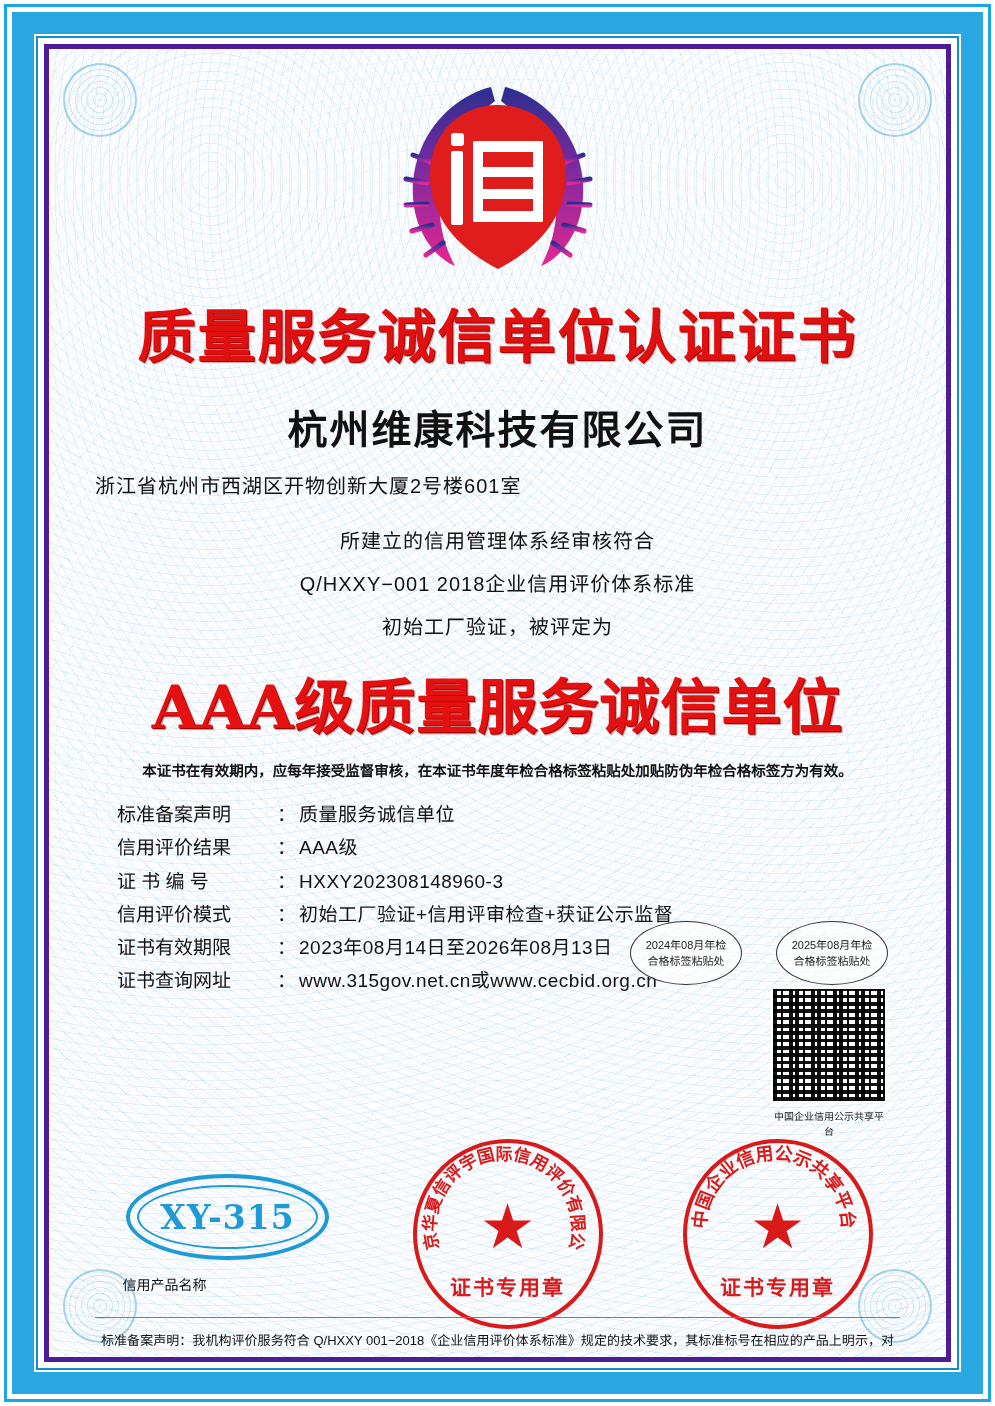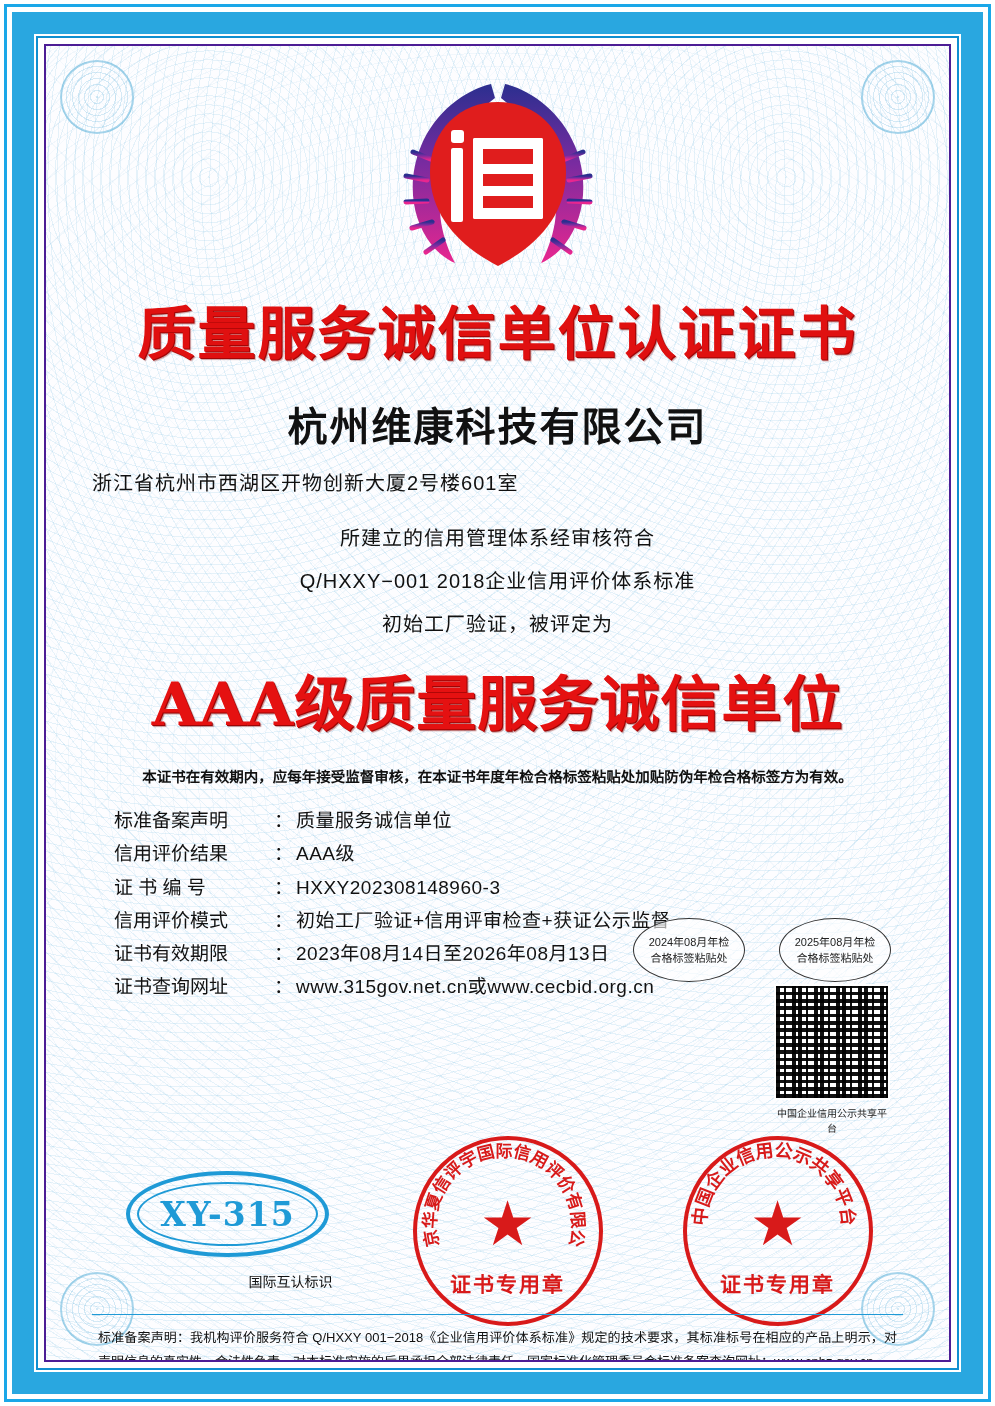--- a/index.html
+++ b/index.html
@@ -39,21 +39,21 @@
   .frame-band-inner-line {
     position: absolute;
     left: 36px; top: 36px; right: 36px; bottom: 36px;
     box-sizing: border-box;
     border: 2px solid #0f8fd0;
   }
   .frame-inner {
     position: absolute;
     left: 44px; top: 44px; right: 44px; bottom: 44px;
     box-sizing: border-box;
-    border: 2px solid #4c1d95;
+    border: 5px solid #4c1d95;
     background: #fdfdff;
     overflow: hidden;
   }
   
   .guilloche {
     position: absolute;
     inset: 0;
     background-image:
       repeating-radial-gradient(circle at 18% 10%, rgba(120,190,225,0.18) 0 1px, rgba(255,255,255,0) 1px 9px),
       repeating-radial-gradient(circle at 82% 10%, rgba(120,190,225,0.18) 0 1px, rgba(255,255,255,0) 1px 9px),
@@ -132,21 +132,21 @@
     font-family: "DejaVu Serif", "Liberation Serif", serif;
     font-size: 60px;
     font-weight: bold;
     color: #e51111;
     letter-spacing: 1px;
     text-shadow: 1px 1px 0 #9c0505, 2px 2px 1px rgba(120,0,0,0.4);
     white-space: nowrap;
   }
   .notice {
     text-align: center;
-    margin-top: 23px;
+    margin-top: 14px;
     font-size: 14.5px;
     color: #111111;
     font-weight: bold;
   }
 
   
   .details {
     margin-top: 18px;
     padding-left: 22px;
   }
@@ -217,21 +217,21 @@
   
   .seals {
     position: absolute;
     left: 0; right: 0;
     top: 1090px;
     display: flex;
     align-items: center;
     justify-content: center;
     gap: 80px;
   }
-  .xy-badge-wrap { text-align: right; width: 210px; }
+  .xy-badge-wrap { text-align: left; width: 210px; }
   .xy-ellipse {
     width: 195px; height: 78px;
     margin: 0 auto;
     border: 4px solid #1f9ad6;
     border-radius: 50%;
     display: flex;
     align-items: center;
     justify-content: center;
     position: relative;
   }
@@ -422,21 +422,21 @@
         <div class="qr"></div>
         <div class="qr-caption">中国企业信用公示共享平台</div>
       </div>
 
       <div class="seals">
 
         <div class="xy-badge-wrap">
           <div class="xy-ellipse">
             <span class="xy-text">XY-315</span>
           </div>
-          <div class="xy-caption">国际互认标识</div>
+          <div class="xy-caption">信用产品名称</div>
         </div>
 
         <div class="seal">
           <svg width="182" height="182" viewBox="0 0 182 182" style="position:absolute;left:-4px;top:-4px;">
             <defs>
               <path id="arc1" d="M 25 105 A 68 68 0 1 1 157 105" fill="none"></path>
             </defs>
             <text font-size="17" font-weight="bold" fill="#d81a1a" font-family="DejaVu Sans, sans-serif">
               <textPath href="#arc1" startOffset="50%" text-anchor="middle" id="arc1-text">北京华夏信评宇国际信用评价有限公司</textPath>
             </text>

